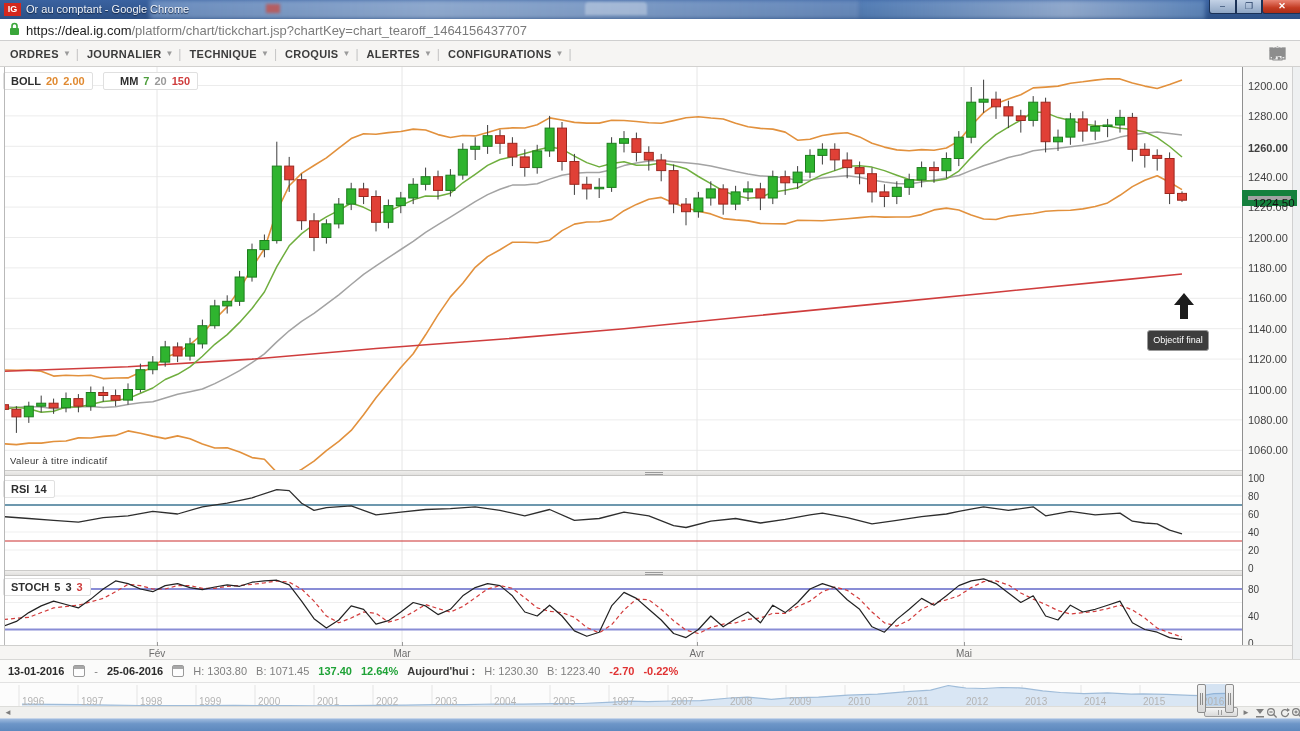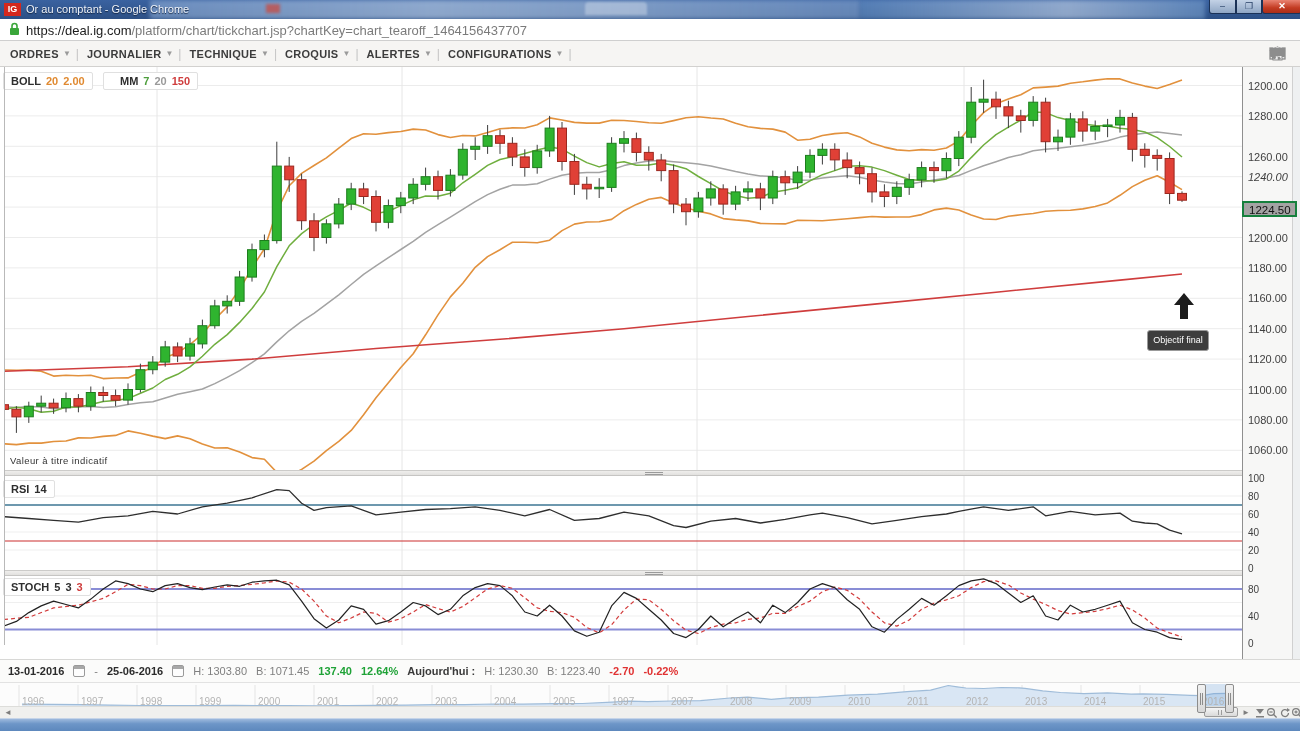--- a/index.html
+++ b/index.html
@@ -55,21 +55,21 @@
   #right-strip { left:1292px; top:67px; width:8px; height:664px; background:#eef0f1; border-left:1px solid #d0d0d0; }
   svg { position:absolute; overflow:hidden; }
   .axis-label { position:absolute; left:1248px; font-size:11px; color:#3f3f3f; }
   .small-axis-label { position:absolute; left:1248px; font-size:10px; color:#3f3f3f; }
 
   .ind-box { position:absolute; background:#fff; border:1px solid #e0e0e0; border-radius:2px;
     padding:2px 7px; font-size:11px; font-weight:bold; color:#2e2e2e; }
   .ind-box span { margin-left:5px; }
   .v-orange { color:#e08a31; } .v-green { color:#4d9e3c; } .v-gray { color:#9a9a9a; } .v-red { color:#cf3d3d; }
 
-  #price-tag { left:1242px; top:201px; width:55px; height:16px; background:#a3a3a3; border:2px solid #15803d;
+  #price-tag { left:1242px; top:190px; width:55px; height:16px; background:#a3a3a3; border:6px solid #15803d;
     font-size:11.5px; color:#111; line-height:14px; padding-left:5px; z-index:5; }
   #objectif-tooltip { left:1147px; top:330px; width:62px; height:21px; background:#3d3d3d; border:1px solid #9a9a9a;
     border-radius:3px; color:#fff; font-size:9px; text-align:center; line-height:19px; z-index:5; }
   #disclaimer { left:10px; top:455px; font-size:9.5px; color:#333; letter-spacing:.4px; }
 
   .divider { left:5px; width:1237px; height:6px; background:linear-gradient(#efeeec,#e2e1df);
     border-top:1px solid #cccbc9; border-bottom:1px solid #c6c5c3; }
   .grip { position:absolute; left:640px; top:1px; width:18px; height:3px;
     border-top:1px solid #9a9a9a; border-bottom:1px solid #9a9a9a; }
 
@@ -459,22 +459,22 @@
       <span style="margin-left:0">STOCH</span><span>5</span><span>3</span><span class="v-red">3</span>
     </div>
   </div>
 
   <div class="panel-left-border abs"></div>
   <div class="plot-right-border abs"></div>
   <div id="axis-col" class="abs"></div>
   <div id="axis-labels">
       <span class="axis-label" style="left: 1248px; top: 79.5px;">1200.00</span>
       <span class="axis-label" style="left: 1248px; top: 109.9px;">1280.00</span>
-      <span class="axis-label" style="left: 1248px; top: 151px;">1260.00</span>
-      <span class="axis-label" style="left: 1248px; top: 170.7px; font-style: italic;">1240.00</span>
+      <span class="axis-label" style="left: 1248px; top: 142px; font-weight: bold;">1260.00</span>
+      <span class="axis-label" style="left: 1248px; top: 170.7px;">1240.00</span>
       <span class="axis-label" style="left: 1248px; top: 201.1px;">1220.00</span>
       <span class="axis-label" style="left: 1248px; top: 231.5px;">1200.00</span>
       <span class="axis-label" style="left: 1248px; top: 261.9px;">1180.00</span>
       <span class="axis-label" style="left: 1248px; top: 292.3px;">1160.00</span>
       <span class="axis-label" style="left: 1248px; top: 322.7px;">1140.00</span>
       <span class="axis-label" style="left: 1248px; top: 353.1px;">1120.00</span>
       <span class="axis-label" style="left: 1248px; top: 383.5px;">1100.00</span>
       <span class="axis-label" style="left: 1248px; top: 413.9px;">1080.00</span>
       <span class="axis-label" style="left: 1248px; top: 444.3px;">1060.00</span>
       <span class="small-axis-label" style="left: 1248px; top: 473px;">100</span>
@@ -489,20 +489,30 @@
     </div>
   <div id="right-strip" class="abs"></div>
 
   <div id="price-tag" class="abs">1224.50</div>
 
   <svg class="abs" style="left:1170px; top:291px; z-index:5;" width="28" height="30">
     <path d="M14 2 L24 14 H18 V28 H10 V14 H4 Z" fill="#1c1c1c"></path>
   </svg>
   <div id="objectif-tooltip" class="abs">Objectif final</div>
 
+  <div id="month-strip" class="abs">
+      <span class="month-label" style="left: 157px; top: 2px;">Fév</span>
+      <div class="month-tick" style="left: 157px;"></div>
+      <span class="month-label" style="left: 402px; top: 2px;">Mar</span>
+      <div class="month-tick" style="left: 402px;"></div>
+      <span class="month-label" style="left: 697px; top: 2px;">Avr</span>
+      <div class="month-tick" style="left: 697px;"></div>
+      <span class="month-label" style="left: 964px; top: 2px;">Mai</span>
+      <div class="month-tick" style="left: 964px;"></div>
+    </div>
 
   <div id="statusbar" class="abs">
     <span class="sb-date">13-01-2016</span>
     <span class="cal-icon"></span>
     <span>-</span>
     <span class="sb-date">25-06-2016</span>
     <span class="cal-icon"></span>
     <span><span>H:</span> <span>1303.80</span></span>
     <span><span>B:</span> <span>1071.45</span></span>
     <span class="sb-green">137.40</span>

